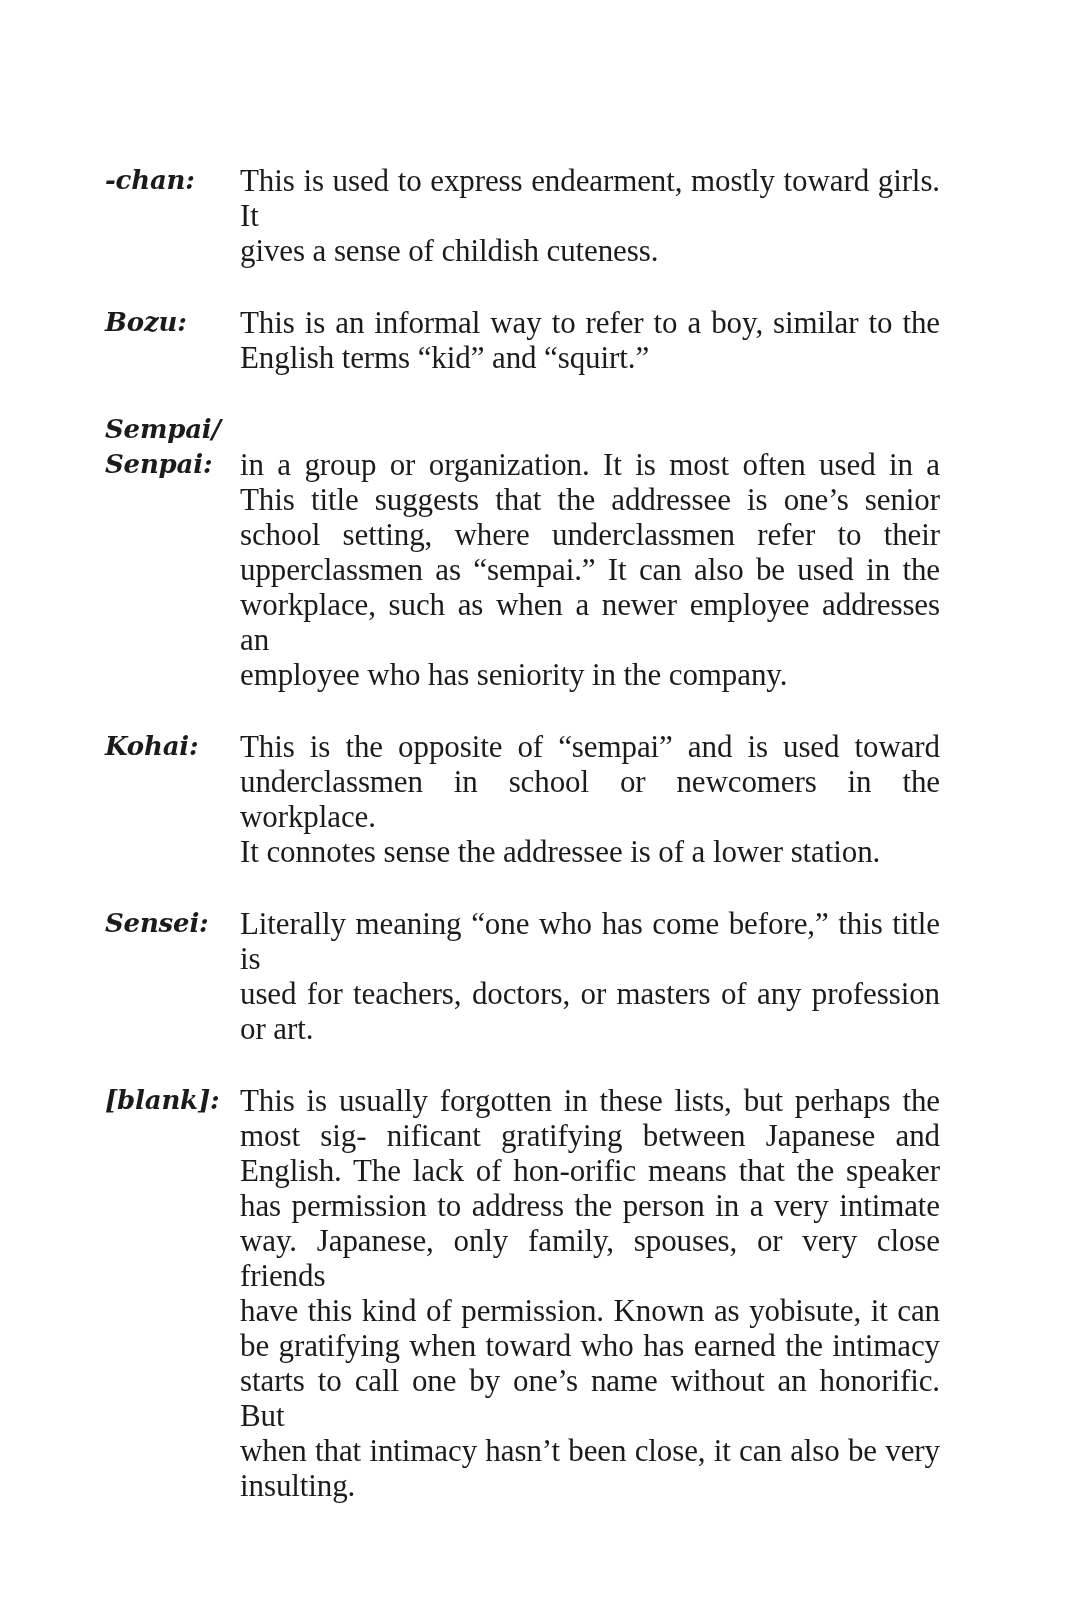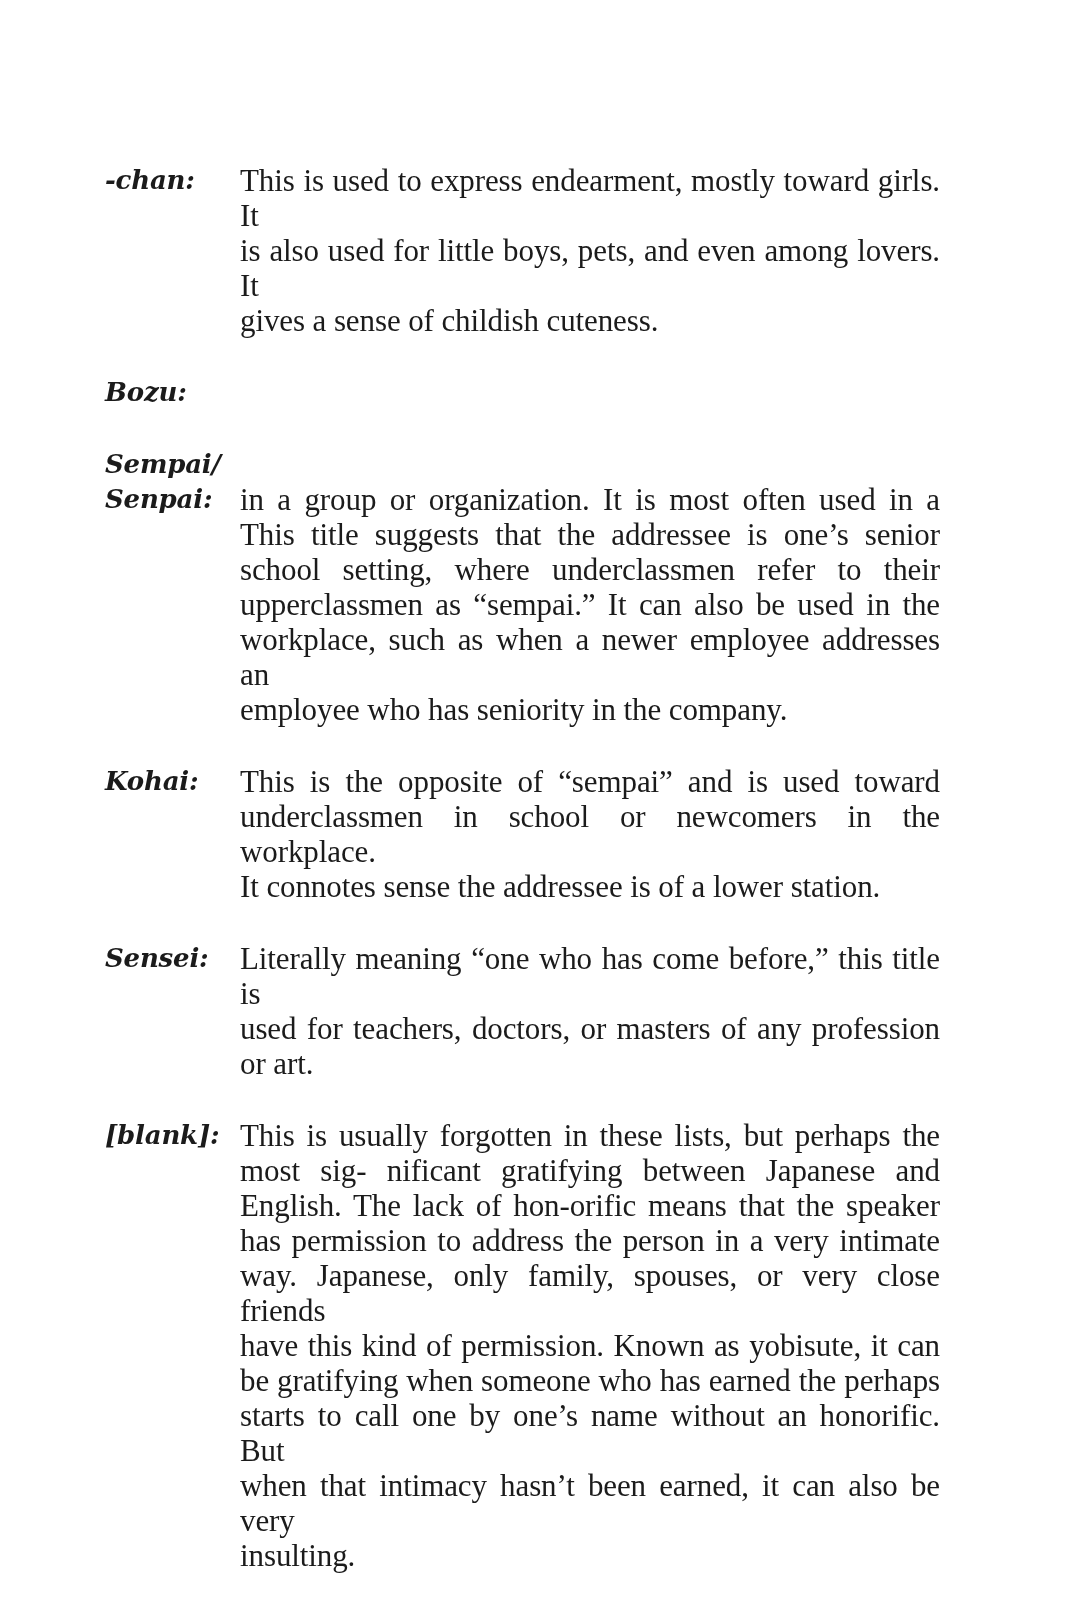--- a/index.html
+++ b/index.html
@@ -50,27 +50,30 @@
 </style>
 </head>
 <body>
 
 <main class="page">
   <div id="entries">
   <section class="entry">
     <div class="term">-chan:</div>
     <div class="definition">
           <div class="def-line">This is used to express endearment, mostly toward girls. It</div>
-          <div class="def-line">is also used for little boys, pets, and even among lovers. It</div>
           <div class="def-line last">gives a sense of childish cuteness.</div>
         </div>
   </section>
 
   <section class="entry">
     <div class="term">Bozu:</div>
+    <div class="definition">
+          <div class="def-line">This is an informal way to refer to a boy, similar to the</div>
+          <div class="def-line last">English terms “kid” and “squirt.”</div>
+        </div>
   </section>
 
   <section class="entry">
     <div class="term">Sempai/
 Senpai:</div>
     <div class="definition" style="padding-top: 35px;">
           <div class="def-line">in a group or organization. It is most often used in a</div>
           <div class="def-line">This title suggests that the addressee is one’s senior</div>
           <div class="def-line">school setting, where underclassmen refer to their</div>
           <div class="def-line">upperclassmen as “sempai.” It can also be used in the</div>
@@ -99,20 +102,20 @@
 
   <section class="entry">
     <div class="term">[blank]:</div>
     <div class="definition">
           <div class="def-line">This is usually forgotten in these lists, but perhaps the</div>
           <div class="def-line">most sig- nificant gratifying between Japanese and</div>
           <div class="def-line">English. The lack of hon-orific means that the speaker</div>
           <div class="def-line">has permission to address the person in a very intimate</div>
           <div class="def-line">way. Japanese, only family, spouses, or very close friends</div>
           <div class="def-line">have this kind of permission. Known as yobisute, it can</div>
-          <div class="def-line">be gratifying when someone who has earned the perhaps</div>
+          <div class="def-line">be gratifying when toward who has earned the intimacy</div>
           <div class="def-line">starts to call one by one’s name without an honorific. But</div>
-          <div class="def-line">when that intimacy hasn’t been earned, it can also be very</div>
+          <div class="def-line">when that intimacy hasn’t been close, it can also be very</div>
           <div class="def-line last">insulting.</div>
         </div>
   </section>
 </div>
 </main>
 
 </body></html>

